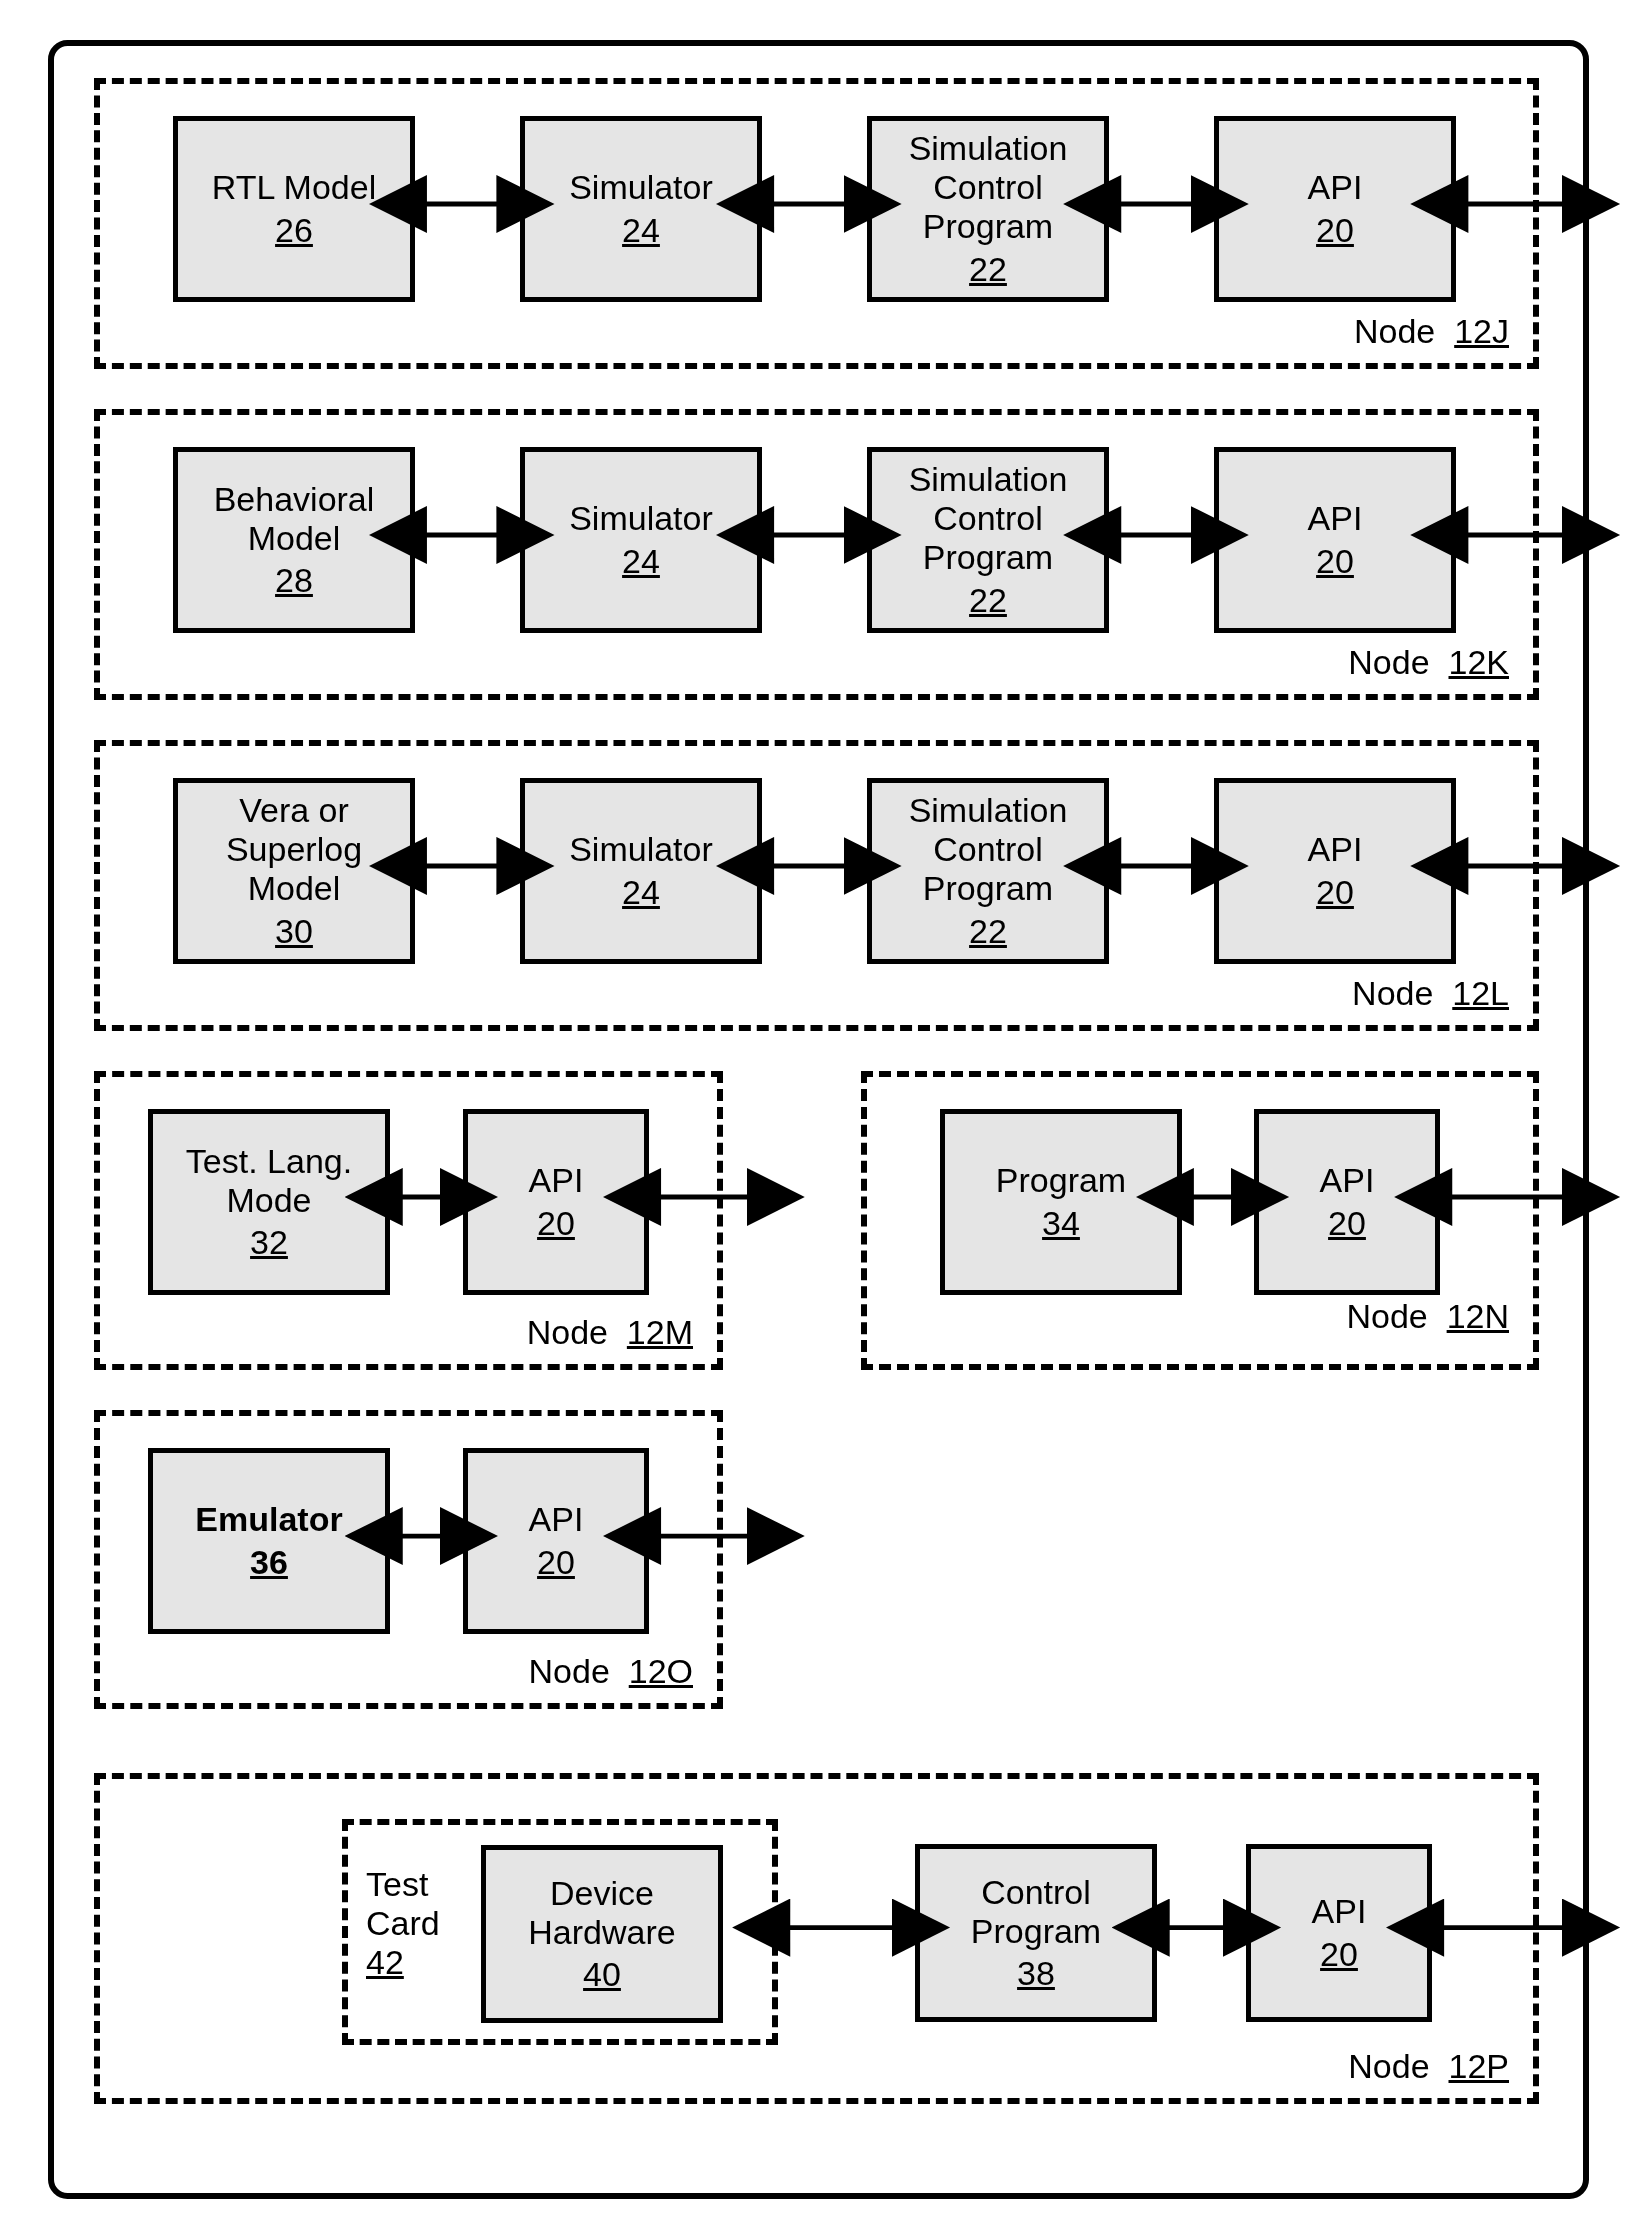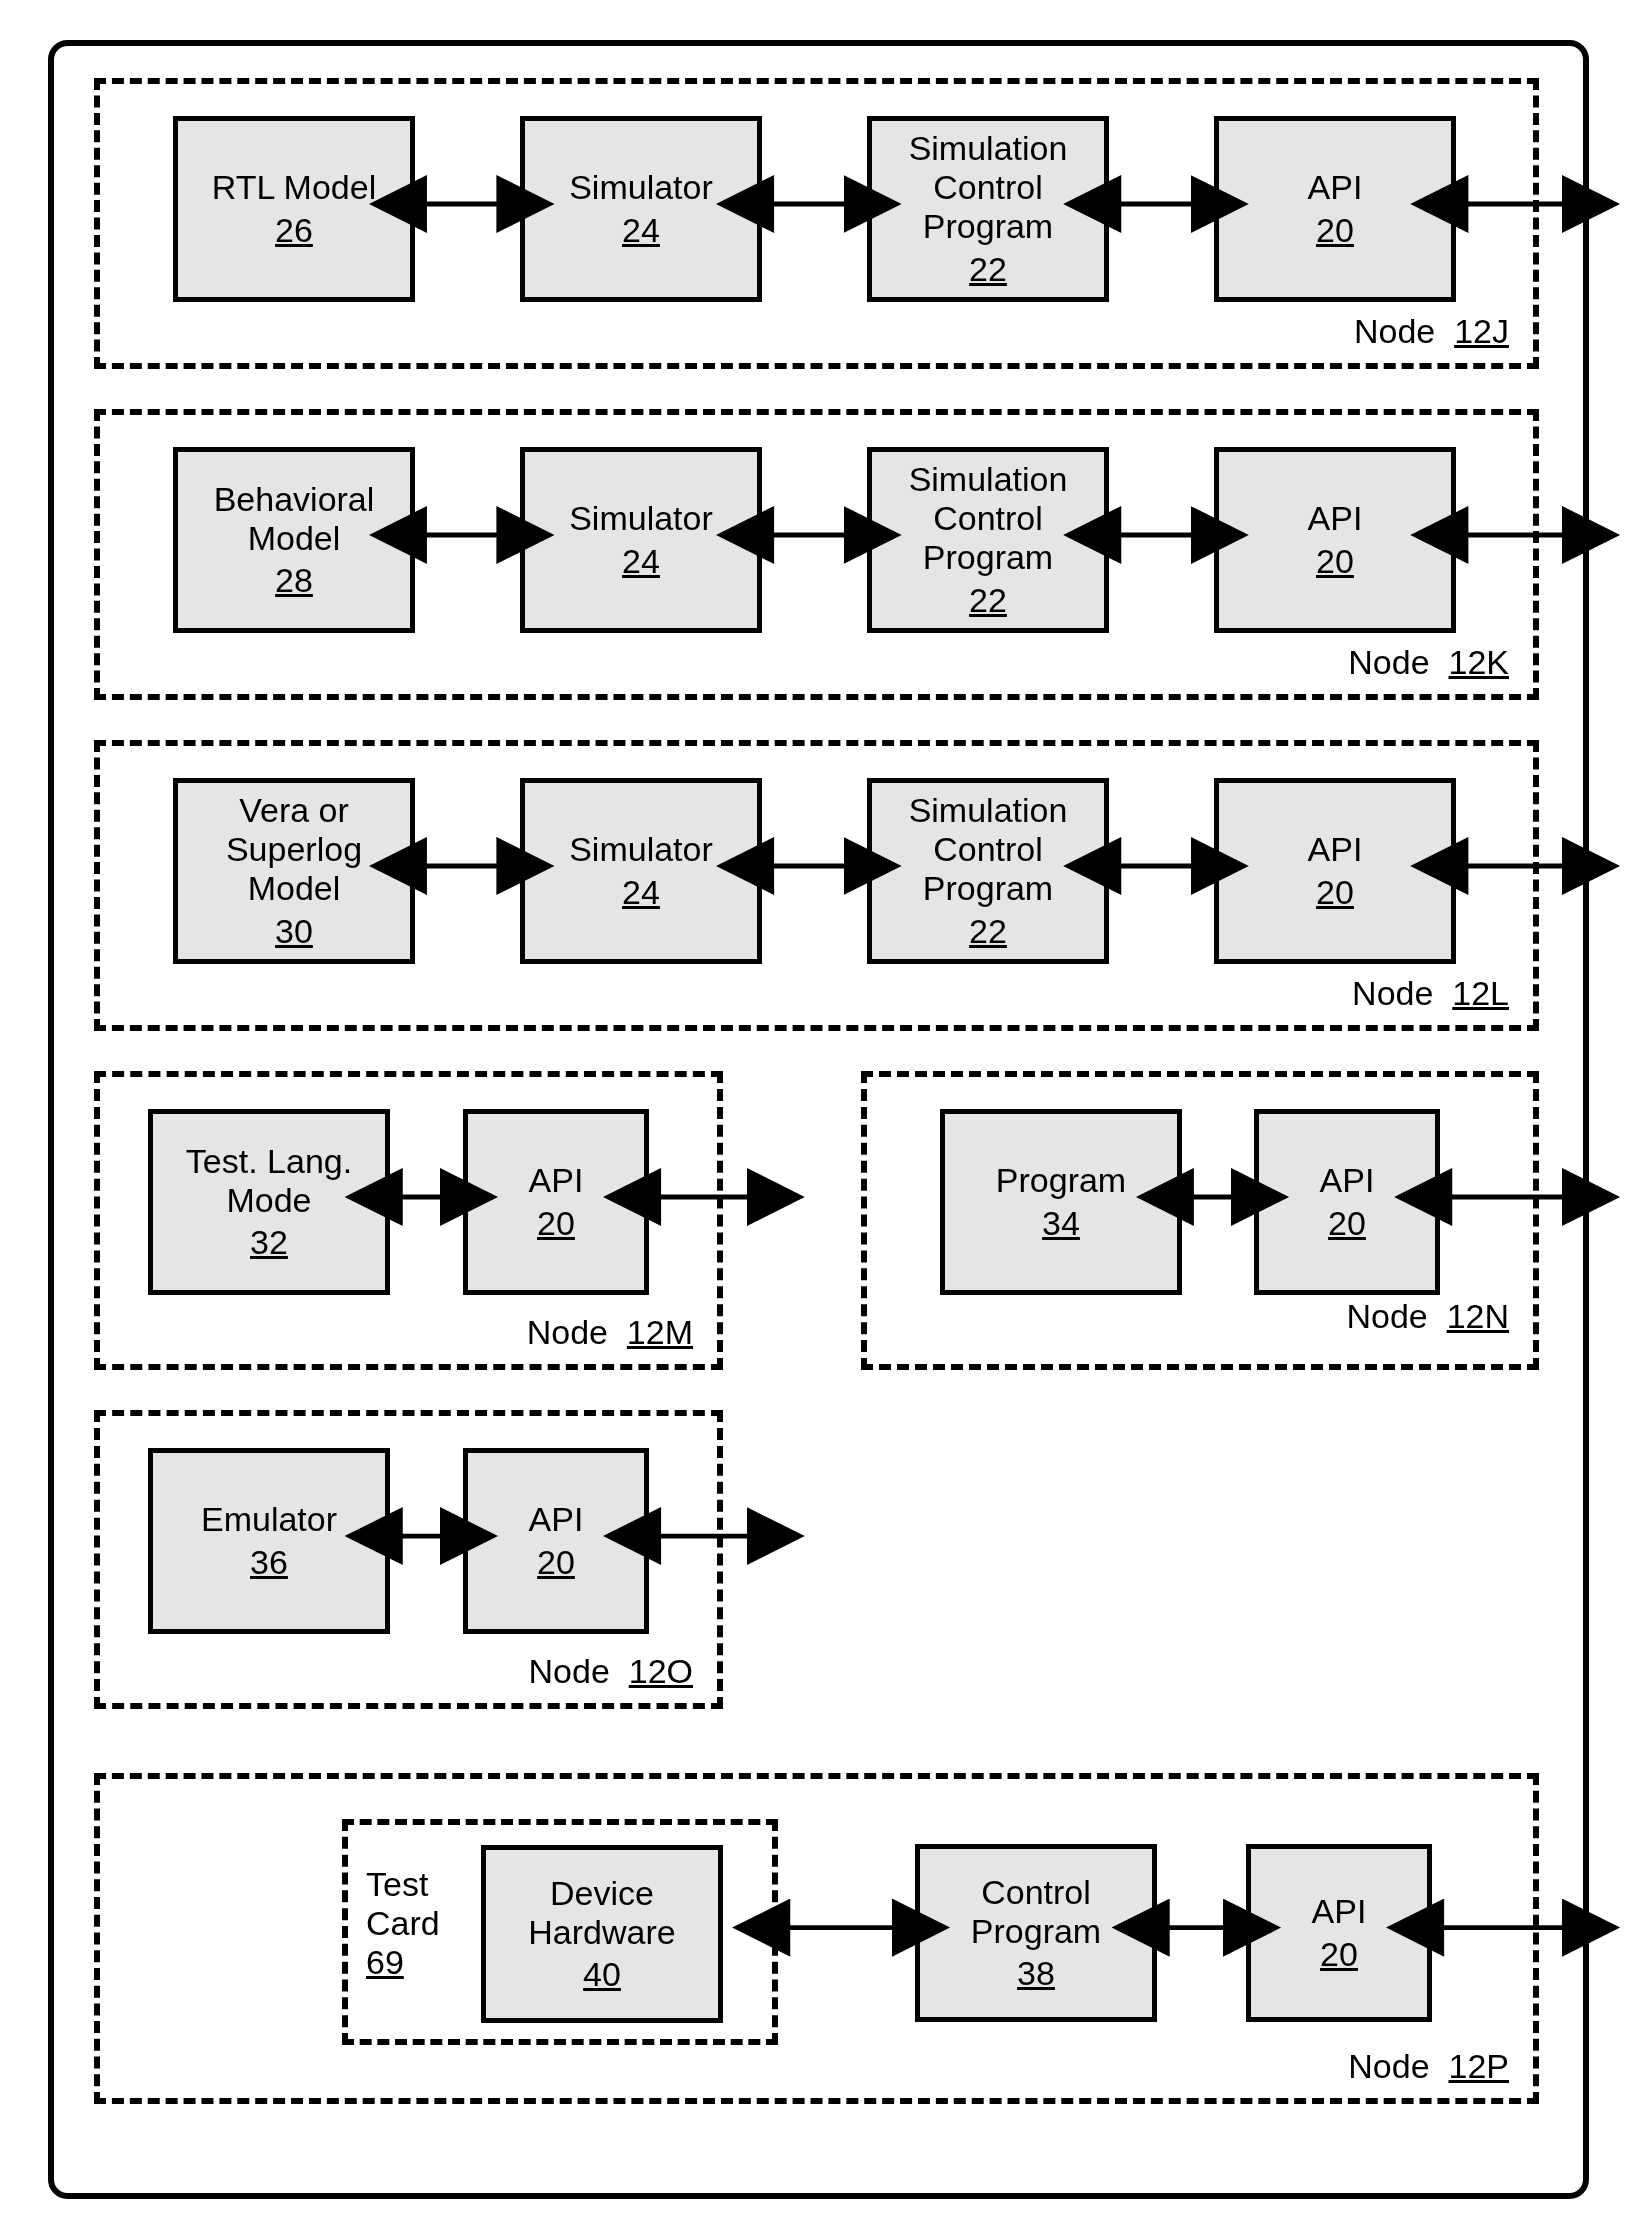--- a/index.html
+++ b/index.html
@@ -150,40 +150,40 @@
     <div class="box" style="left:387px; top:32px; width:186px; height:186px;">
       <span>API</span>
       <span class="ref">20</span>
     </div>
     <div class="node-label" style="right:24px; bottom:28px;">
       <span>Node</span>&nbsp;&nbsp;<span class="ref">12N</span>
     </div>
   </div>
 
   <div class="node" style="left:40px; top:1364px; width:629px; height:299px;">
-    <div class="box" style="left:48px; top:32px; width:242px; height:186px;">
+    <div class="box" style="left:48px; top:32px; width:242px; height:186px;font-weight:bold;">
       <span>Emulator</span>
       <span class="ref">36</span>
     </div>
     <div class="box" style="left:363px; top:32px; width:186px; height:186px;">
       <span>API</span>
       <span class="ref">20</span>
     </div>
     <div class="node-label" style="right:24px; bottom:12px;">
       <span>Node</span>&nbsp;&nbsp;<span class="ref">12O</span>
     </div>
   </div>
 
   <div class="node" style="left:40px; top:1727px; width:1445px; height:331px;">
 
     <div class="node" style="left:242px; top:40px; width:436px; height:226px;">
       <div style="position:absolute; left:18px; top:40px; text-align:left; line-height:1.15;">
         <span>Test</span><br>
         <span>Card</span><br>
-        <span class="ref" style="text-decoration:underline;">69</span>
+        <span class="ref" style="text-decoration:underline;">42</span>
       </div>
       <div class="box" style="left:133px; top:20px; width:242px; height:178px;">
         <span>Device</span>
         <span>Hardware</span>
         <span class="ref">40</span>
       </div>
     </div>
     <div class="box" style="left:815px; top:65px; width:242px; height:178px;">
       <span>Control</span>
       <span>Program</span>

